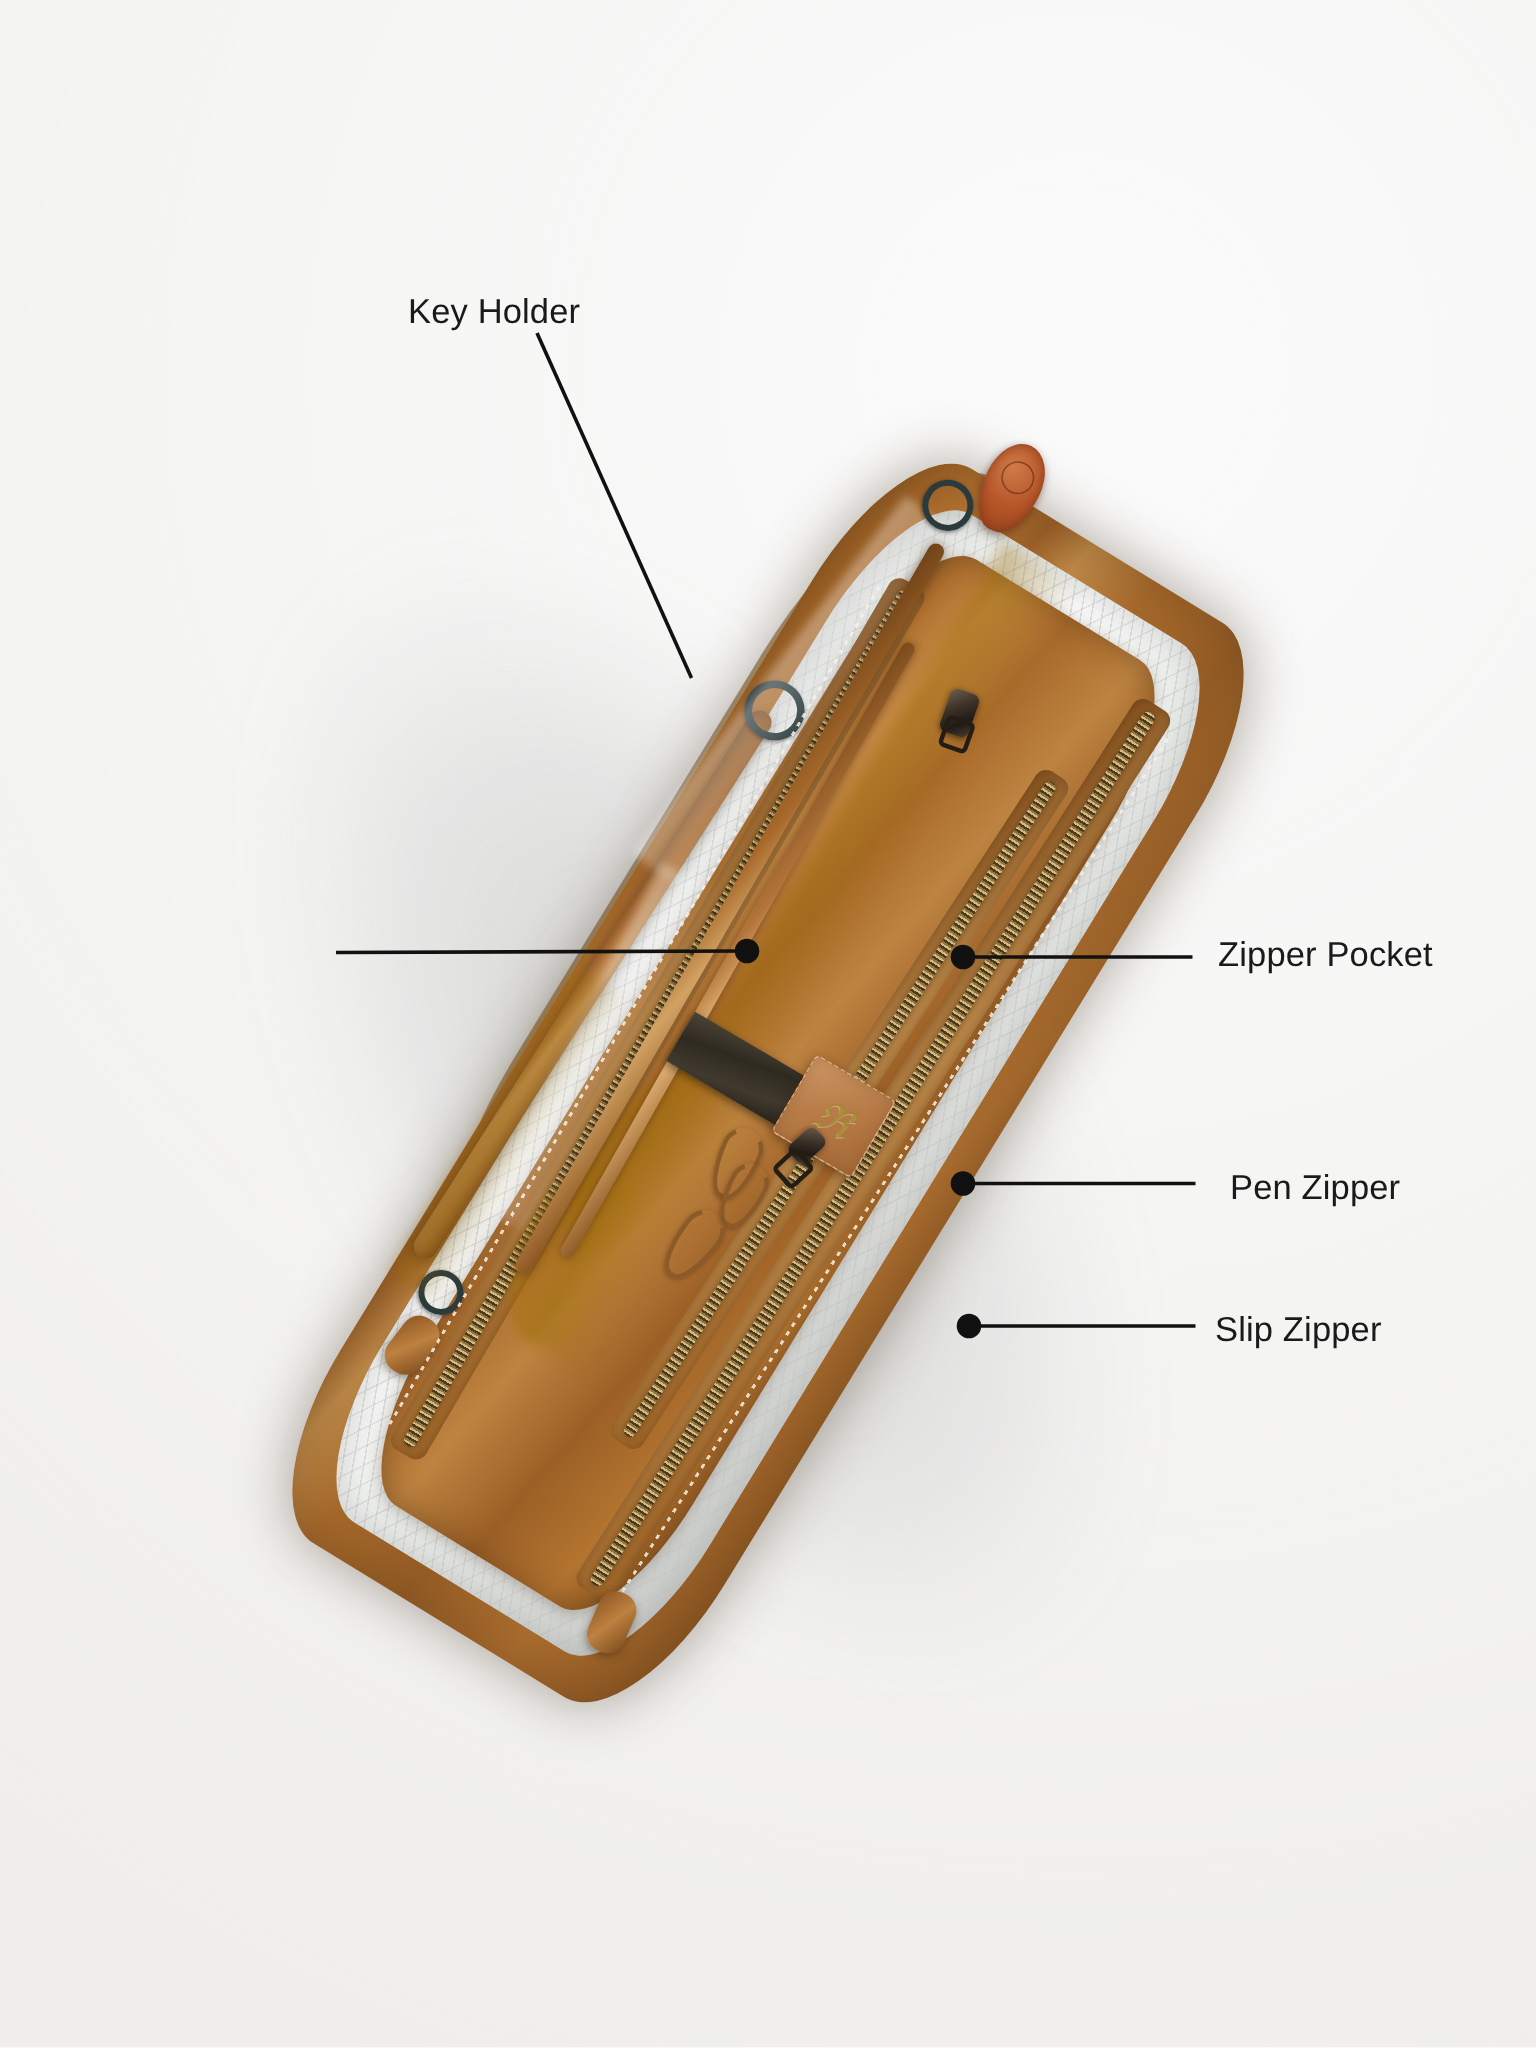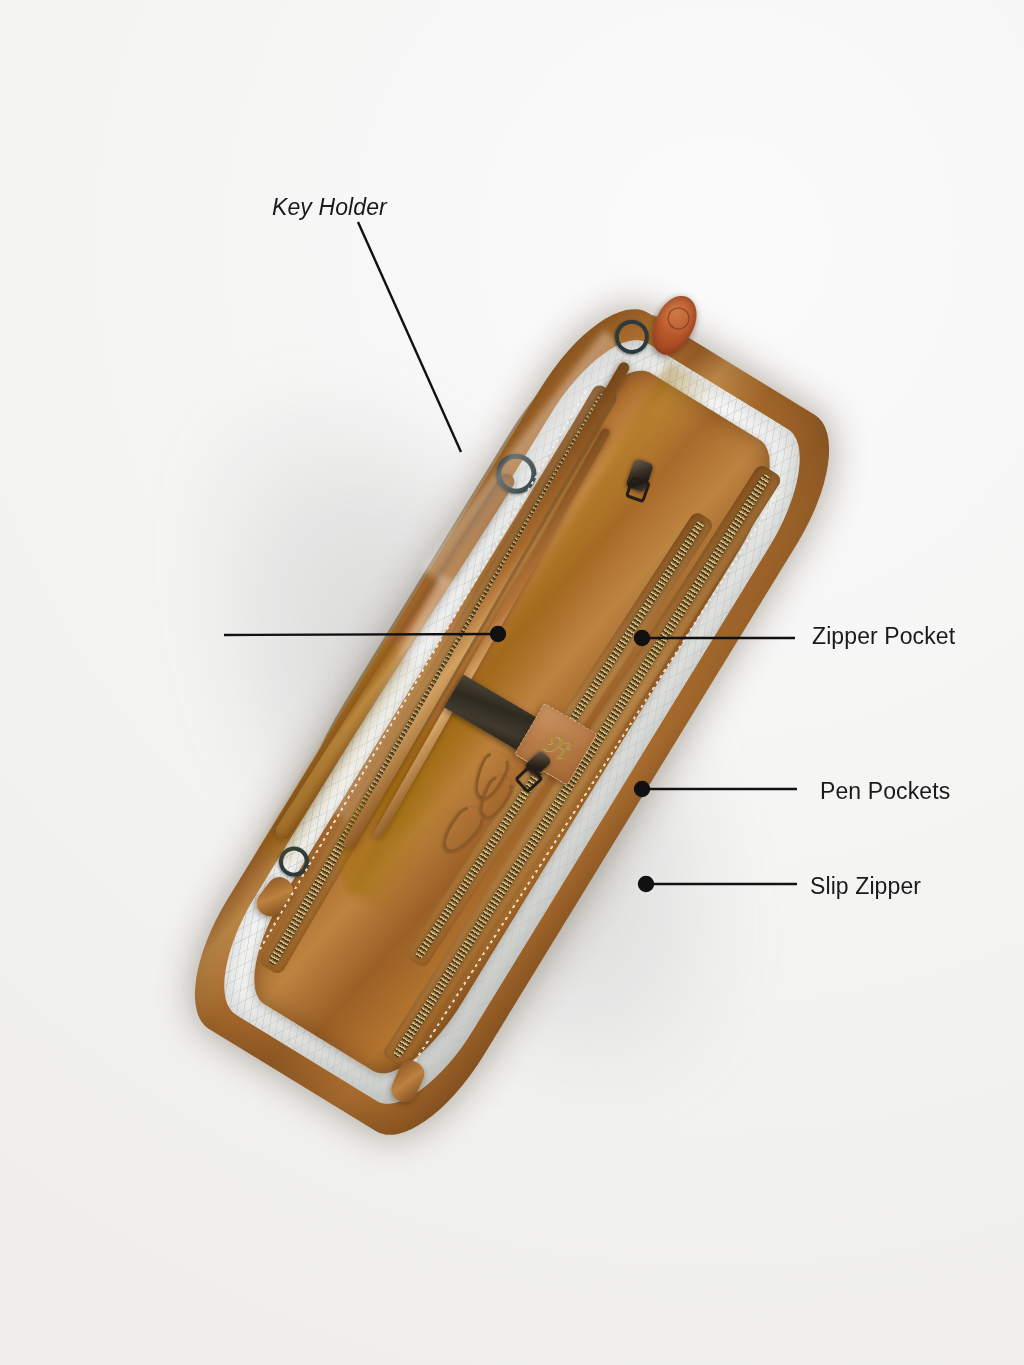--- a/index.html
+++ b/index.html
@@ -270,21 +270,21 @@
   .callout-label {
     position: absolute;
     color: #1a1a1a;
     font-size: 23px;
     line-height: 1.22;
     letter-spacing: .1px;
     white-space: pre-line;
     pointer-events: auto;
   }
   .callout-label.right { text-align: left; }
-  .callout-label.left  { text-align: left; font-style: italic; }
+  .callout-label.left  { text-align: left; }
   svg#leaders {
     position: absolute;
     inset: 0;
     width: 1024px;
     height: 1365px;
     overflow: visible;
   }
 </style>
 </head>
 <body>
@@ -364,18 +364,18 @@
         <line x1="646" y1="884" x2="797" y2="884"></line>
         <circle cx="646" cy="884" r="7"></circle>
       </g>
     </svg>
 
     <div class="callout-label left" style="left:272px; top:193px;">Key Holder</div>
 
 
     <div class="callout-label right" style="left:812px; top:622px;">Zipper Pocket</div>
 
-    <div class="callout-label right" style="left:820px; top:777px;">Pen Pockets</div>
+    <div class="callout-label right" style="left:820px; top:777px;">Pen Zipper</div>
 
     <div class="callout-label right" style="left:810px; top:872px;">Slip Zipper</div>
   </div>
 
 </div>
 
 </body></html>

